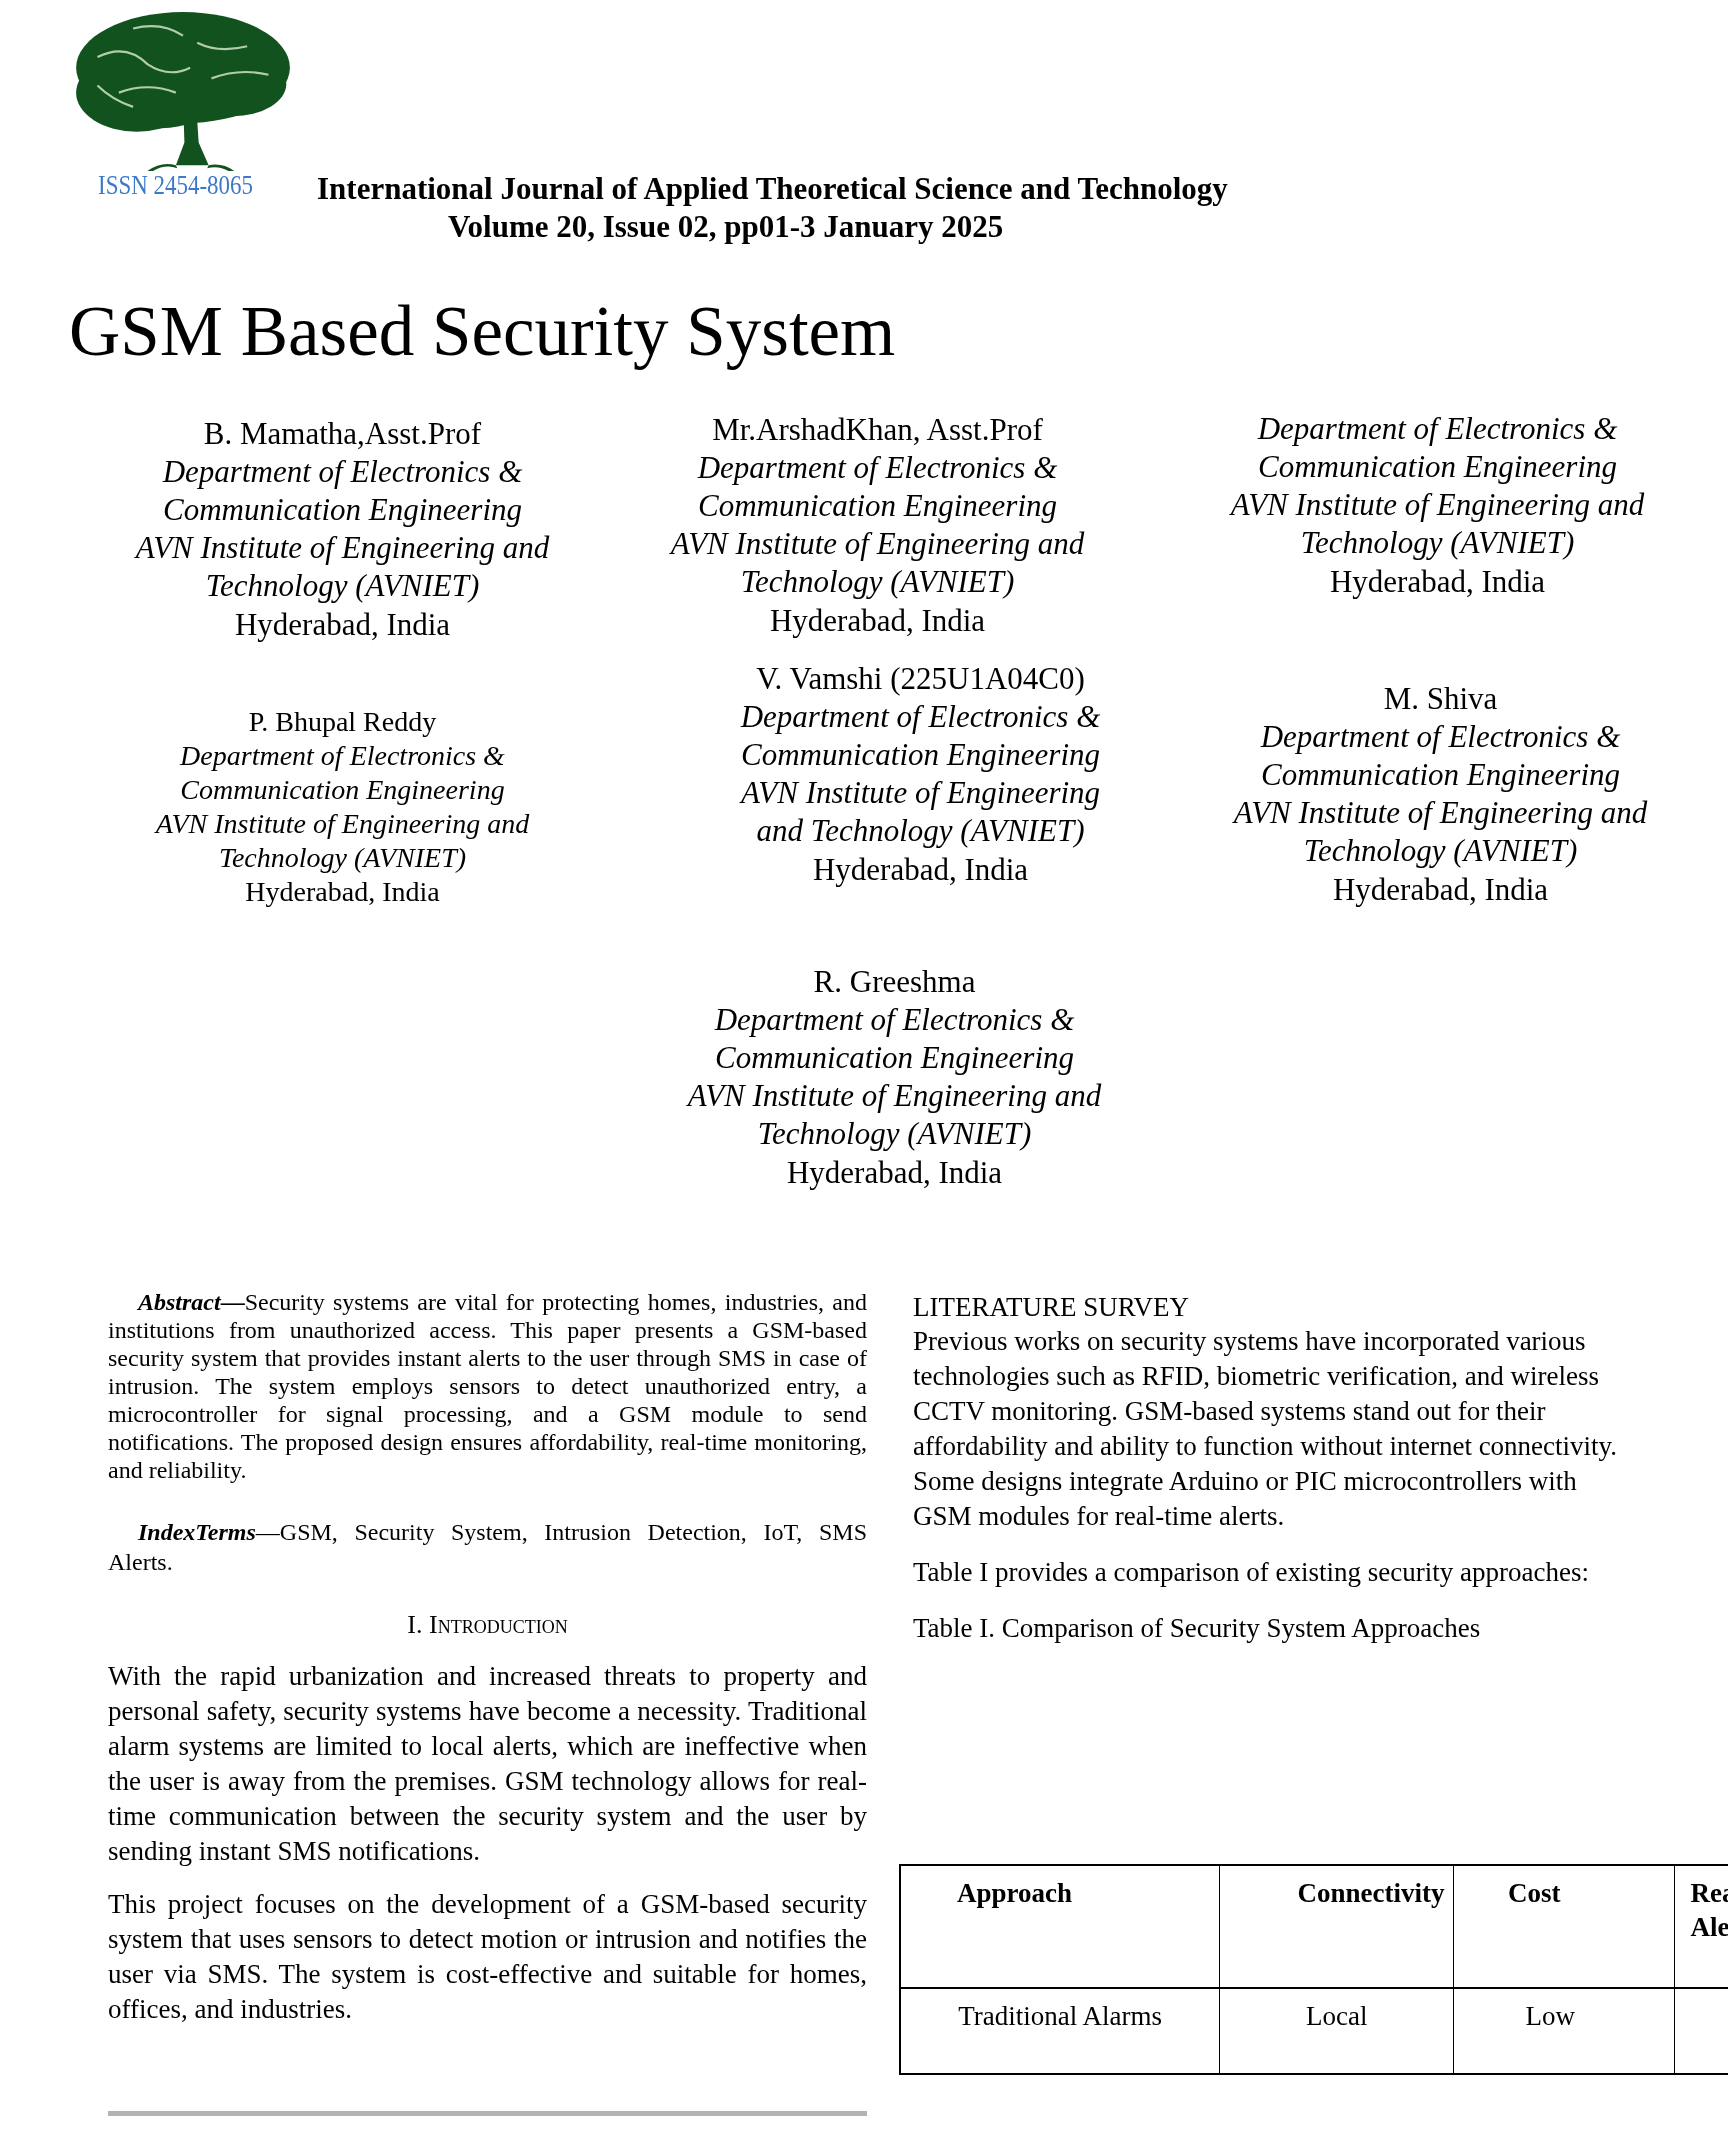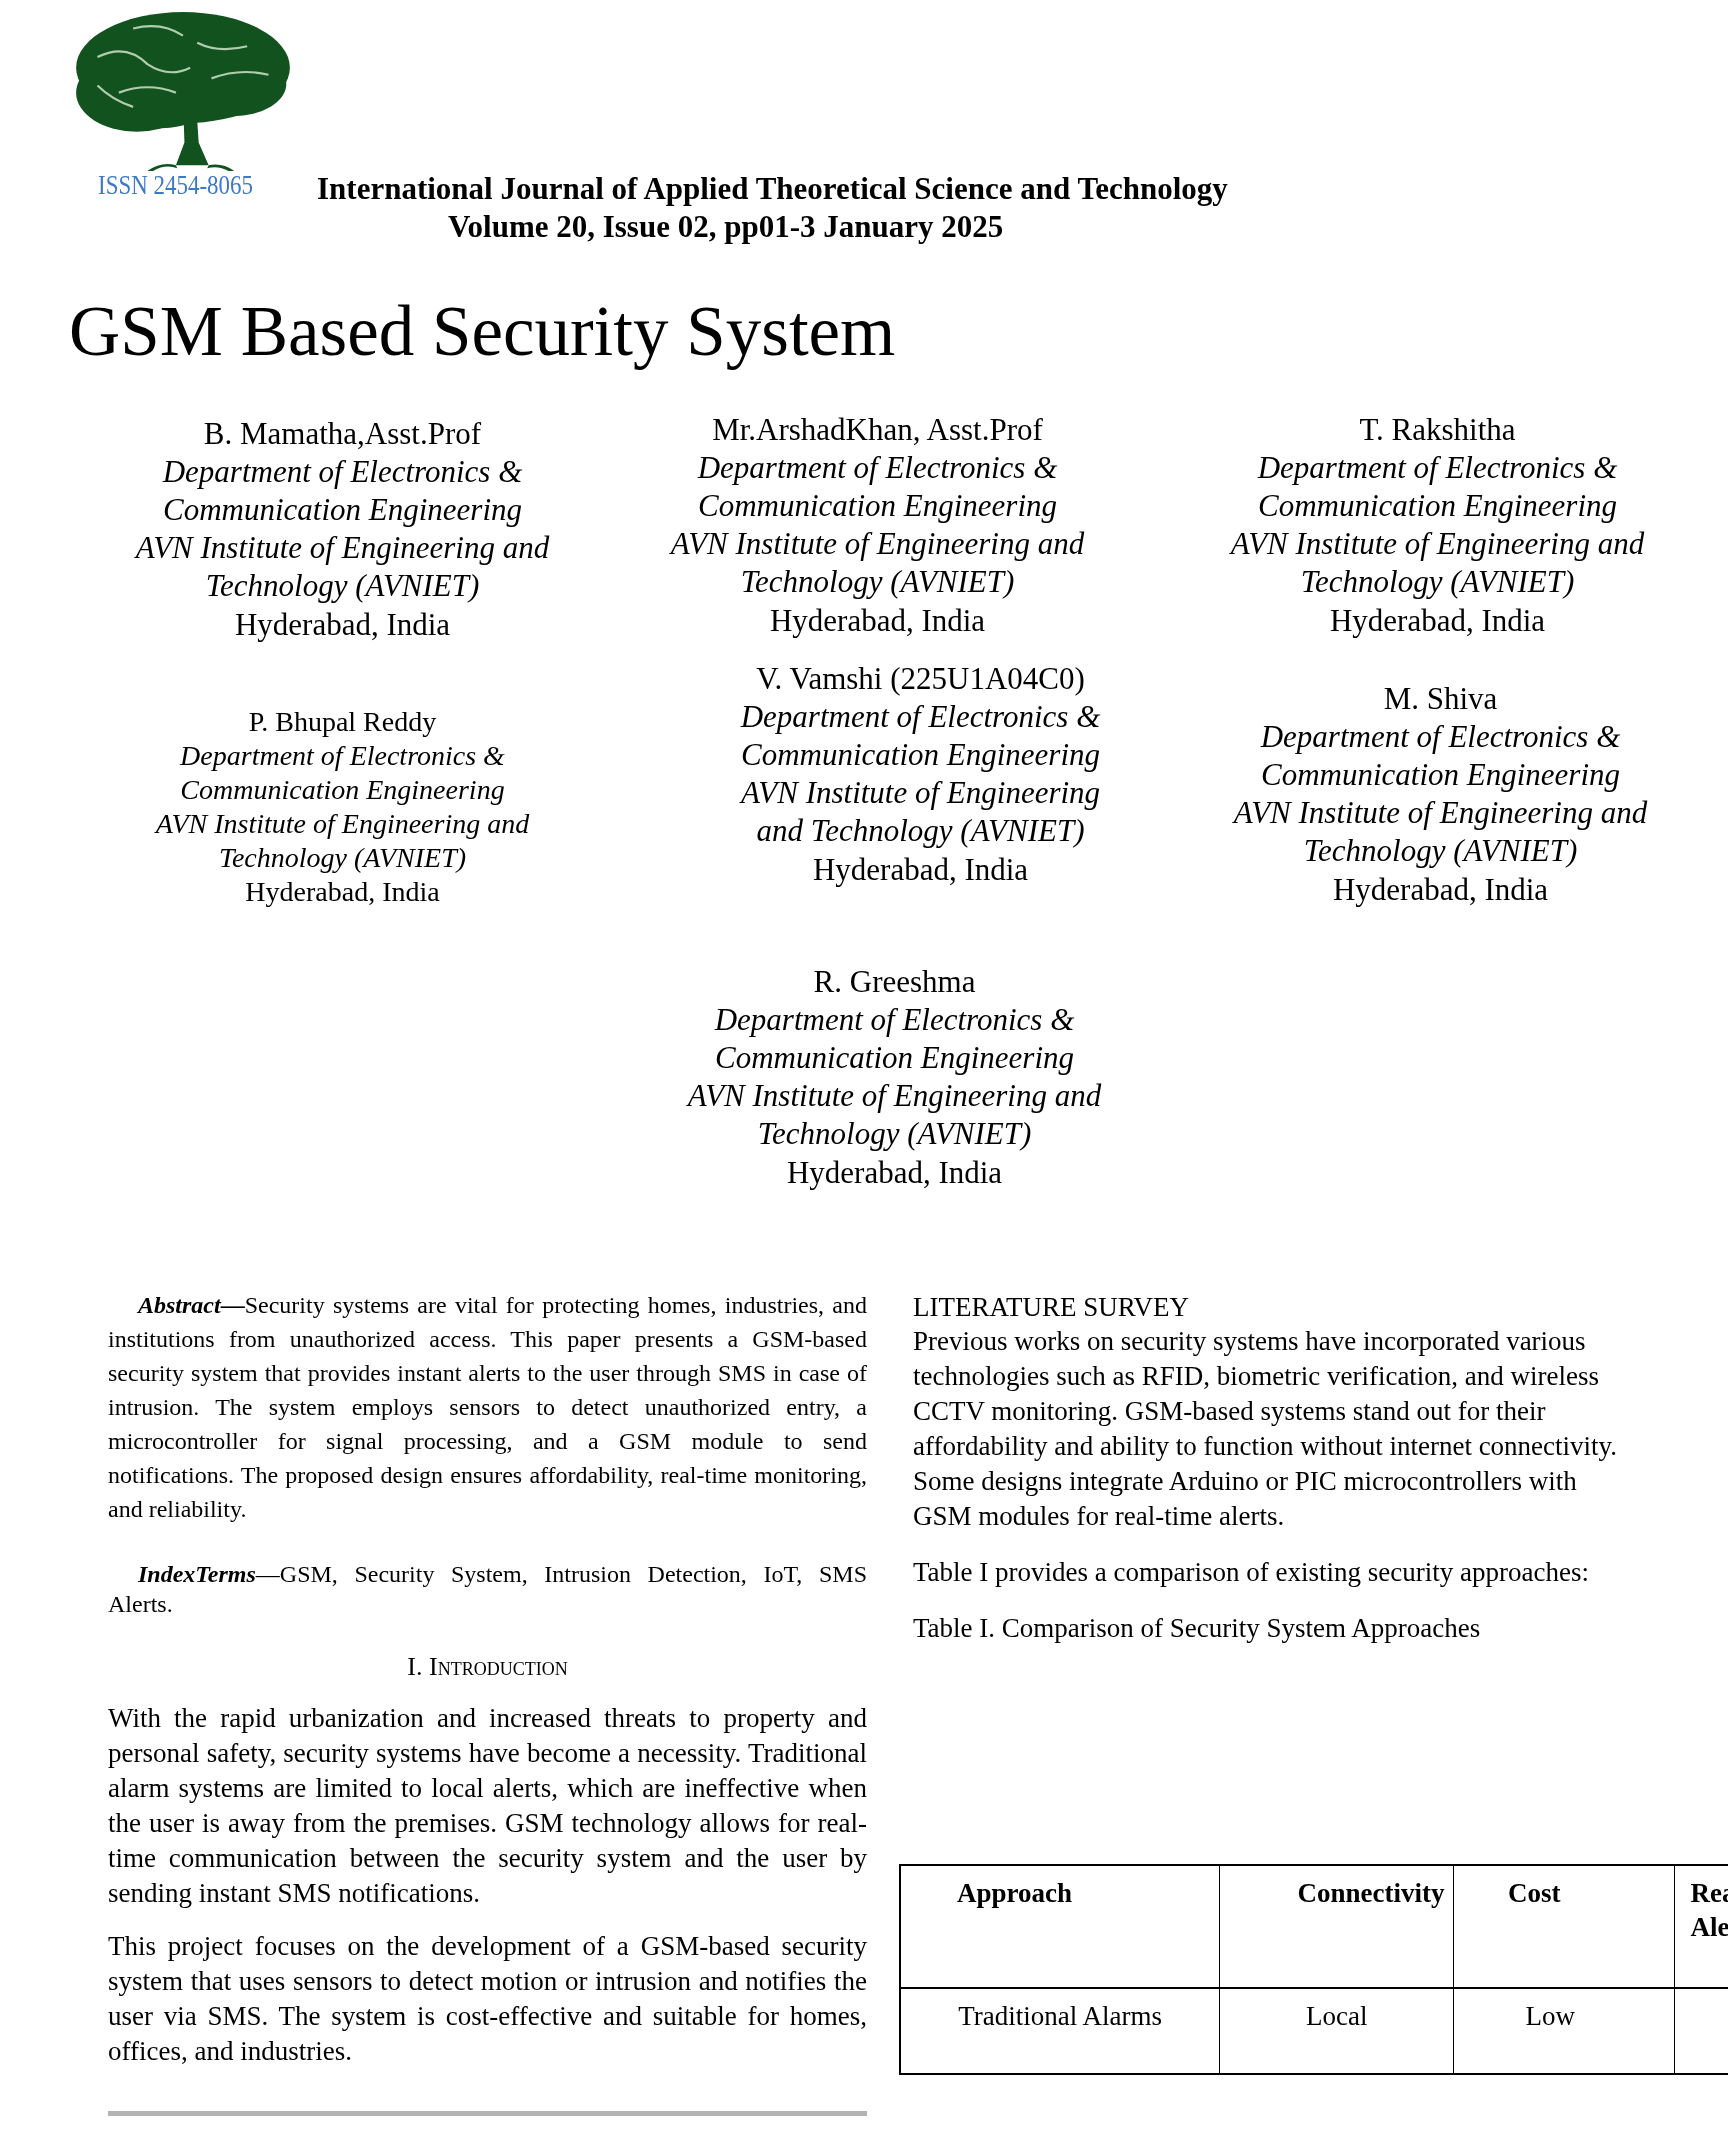--- a/index.html
+++ b/index.html
@@ -22,21 +22,21 @@
   .author .name { font-size:31px; line-height:39px; }
   .author .aff { font-size:31px; line-height:38px; font-style:italic; }
   .author .city { font-size:31px; line-height:39px; }
   .author.small .name, .author.small .city { font-size:28px; line-height:34px; }
   .author.small .aff { font-size:28px; line-height:34px; }
   
   .col { position:absolute; }
   #left-col { left:108px; top:1288px; width:759px; }
   #right-col { left:913px; top:1290px; width:799px; }
   .just { text-align:justify; text-align-last:left; }
-  .abstract { font-size:24px; line-height:34px; text-indent:30px; margin:0; }
+  .abstract { font-size:24px; line-height:28px; text-indent:30px; margin:0; }
   .abstract b { font-style:italic; font-weight:bold; }
   .index { font-size:24px; line-height:30px; text-indent:30px; margin:33px 0 0 0; }
   .sec-head { font-size:26px; text-align:center; margin:32px 0 0 0; line-height:31px; }
   .sec-head .sc { font-variant:small-caps; }
   .body-p { font-size:27px; line-height:35px; margin:18.6px 0 0 0; }
   .rs-head { font-size:27px; line-height:34px; margin:0; }
   .rs-p { font-size:27px; line-height:35px; margin:0; }
   .rs-p2 { font-size:27px; line-height:34px; margin:21.4px 0 0 0; }
   
   #cmp-table { position:absolute; left:899px; top:1864px; width:945px; border-collapse:collapse;
@@ -92,21 +92,20 @@
 <div class="author" style="left:649px; top:410px; width:457px;">
   <div class="name">Mr.ArshadKhan, Asst.Prof</div>
   <div class="aff">Department of Electronics &amp;</div>
   <div class="aff">Communication Engineering</div>
   <div class="aff">AVN Institute of Engineering and</div>
   <div class="aff">Technology (AVNIET)</div>
   <div class="city">Hyderabad, India</div>
 </div>
 
 <div class="author" style="left:1209px; top:410px; width:457px;">
-  <div class="name">T. Rakshitha</div>
   <div class="aff">Department of Electronics &amp;</div>
   <div class="aff">Communication Engineering</div>
   <div class="aff">AVN Institute of Engineering and</div>
   <div class="aff">Technology (AVNIET)</div>
   <div class="city">Hyderabad, India</div>
 </div>
 
 <div class="author small" style="left:114px; top:705px; width:457px;">
   <div class="name">P. Bhupal Reddy</div>
   <div class="aff">Department of Electronics &amp;</div>

